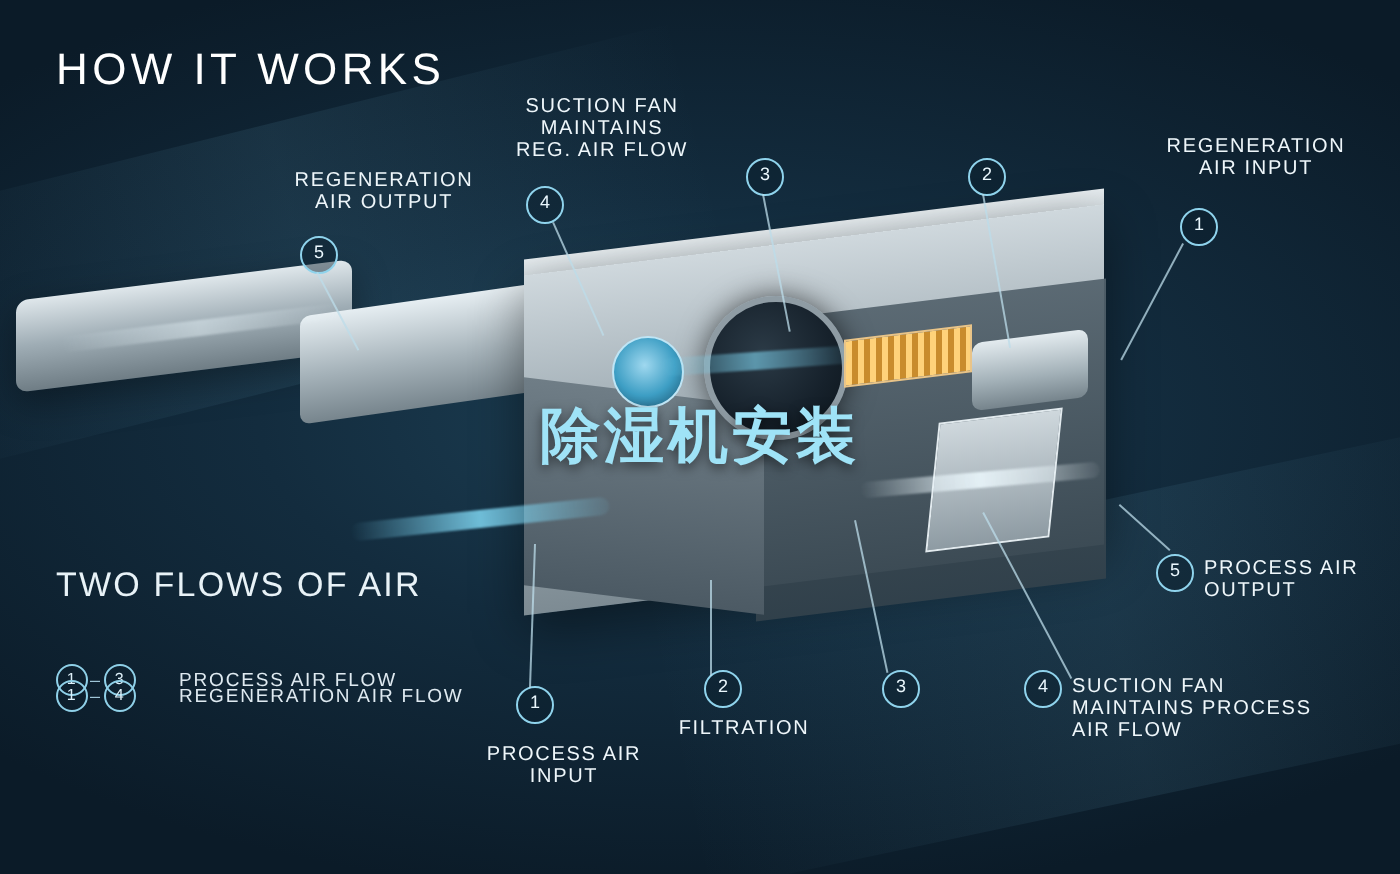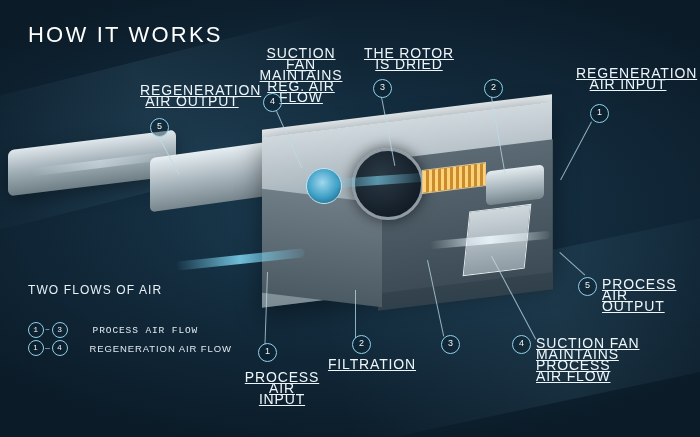--- a/index.html
+++ b/index.html
@@ -18,36 +18,36 @@
 
   
   .title{
     position:absolute;left:28px;top:22px;
     color:#ffffff;font-size:22px;letter-spacing:2.2px;font-weight:400;
   }
 
   
   .legend-title{
     position:absolute;left:28px;top:283px;color:#e8f2f7;
-    font-size:12px;letter-spacing:1.1px;
+    font-size:17px;letter-spacing:1.1px;
   }
   .legend-row{position:absolute;left:28px;color:#dfeaf1;font-size:9.5px;letter-spacing:.9px;}
   .legend-row .nums{display:inline-block;width:52px;color:#cfe4ee;}
   .circ{
     display:inline-block;width:14px;height:14px;border-radius:50%;
     border:1px solid #8fd0e8;color:#dff1fa;font-size:8px;line-height:13px;
     text-align:center;vertical-align:middle;
   }
   .dash{display:inline-block;width:8px;text-align:center;color:#9fc6d8;font-size:9px;vertical-align:middle;}
   .legend-label{vertical-align:middle;margin-left:6px;}
 
   
   .lbl{
-    position:absolute;color:#eef6fa;font-size:14px;line-height:11px;
-    letter-spacing:.85px;font-weight:400;text-transform:uppercase;text-decoration:underline;
+    position:absolute;color:#eef6fa;font-size:10px;line-height:11px;
+    letter-spacing:.85px;font-weight:400;text-transform:uppercase;
   }
   .lbl.center{text-align:center;}
   .lbl.left{text-align:left;}
 
   
   .bub{
     position:absolute;width:17px;height:17px;border-radius:50%;
     border:1.2px solid #8fd3ec;color:#eaf7fd;
     font-size:9px;line-height:15px;text-align:center;
     background:rgba(10,30,45,.45);
@@ -156,24 +156,25 @@
 
   <div class="airflow flow-blue" style="left:175px;top:255px;width:130px;transform:rotate(-6deg);"></div>
   <div class="airflow flow-white" style="left:430px;top:236px;width:120px;transform:rotate(-5deg);"></div>
   <div class="airflow flow-white" style="left:30px;top:160px;width:140px;transform:rotate(-7deg);opacity:.45;"></div>
   <div class="airflow flow-blue" style="left:330px;top:176px;width:95px;transform:rotate(-4deg);opacity:.6;"></div>
 
   <div class="title">
     <span>HOW </span><span>IT </span><span>WORKS</span>
   </div>
 
+  <div class="wm">除湿机安装</div>
 
   <div class="legend-title">TWO FLOWS OF AIR</div>
 
-  <div class="legend-row" style="top:322px;font-family:Liberation Mono, monospace;">
+  <div class="legend-row" style="top:332px;">
     <span class="nums">
       <span class="circ">1</span><span class="dash">–</span><span class="circ">3</span>
     </span>
     <span class="legend-label">PROCESS AIR FLOW</span>
   </div>
 
   <div class="legend-row" style="top:340px;">
     <span class="nums">
       <span class="circ">1</span><span class="dash">–</span><span class="circ">4</span>
     </span>
@@ -181,21 +182,20 @@
   </div>
 
   <div class="lbl center" style="left:140px;top:85px;width:104px;">REGENERATION<br>AIR OUTPUT</div>
   <div class="bub" style="left:150px;top:118px;">5</div>
   <div class="ln" style="left:159px;top:136px;width:44px;transform:rotate(62deg);"></div>
 
   <div class="lbl center" style="left:254px;top:48px;width:94px;">SUCTION FAN<br>MAINTAINS<br>REG. AIR FLOW</div>
   <div class="bub" style="left:263px;top:93px;">4</div>
   <div class="ln" style="left:277px;top:111px;width:62px;transform:rotate(66deg);"></div>
 
-  <div class="lbl center" style="left:362px;top:48px;width:94px;">THE ROTOR<br>IS DRIED</div>
   <div class="bub" style="left:373px;top:79px;">3</div>
   <div class="ln" style="left:382px;top:97px;width:70px;transform:rotate(79deg);"></div>
 
   <div class="bub" style="left:484px;top:79px;">2</div>
   <div class="ln" style="left:492px;top:97px;width:78px;transform:rotate(80deg);"></div>
 
   <div class="lbl center" style="left:576px;top:68px;width:104px;">REGENERATION<br>AIR INPUT</div>
   <div class="bub" style="left:590px;top:104px;">1</div>
   <div class="ln" style="left:592px;top:122px;width:66px;transform:rotate(118deg);"></div>
 

